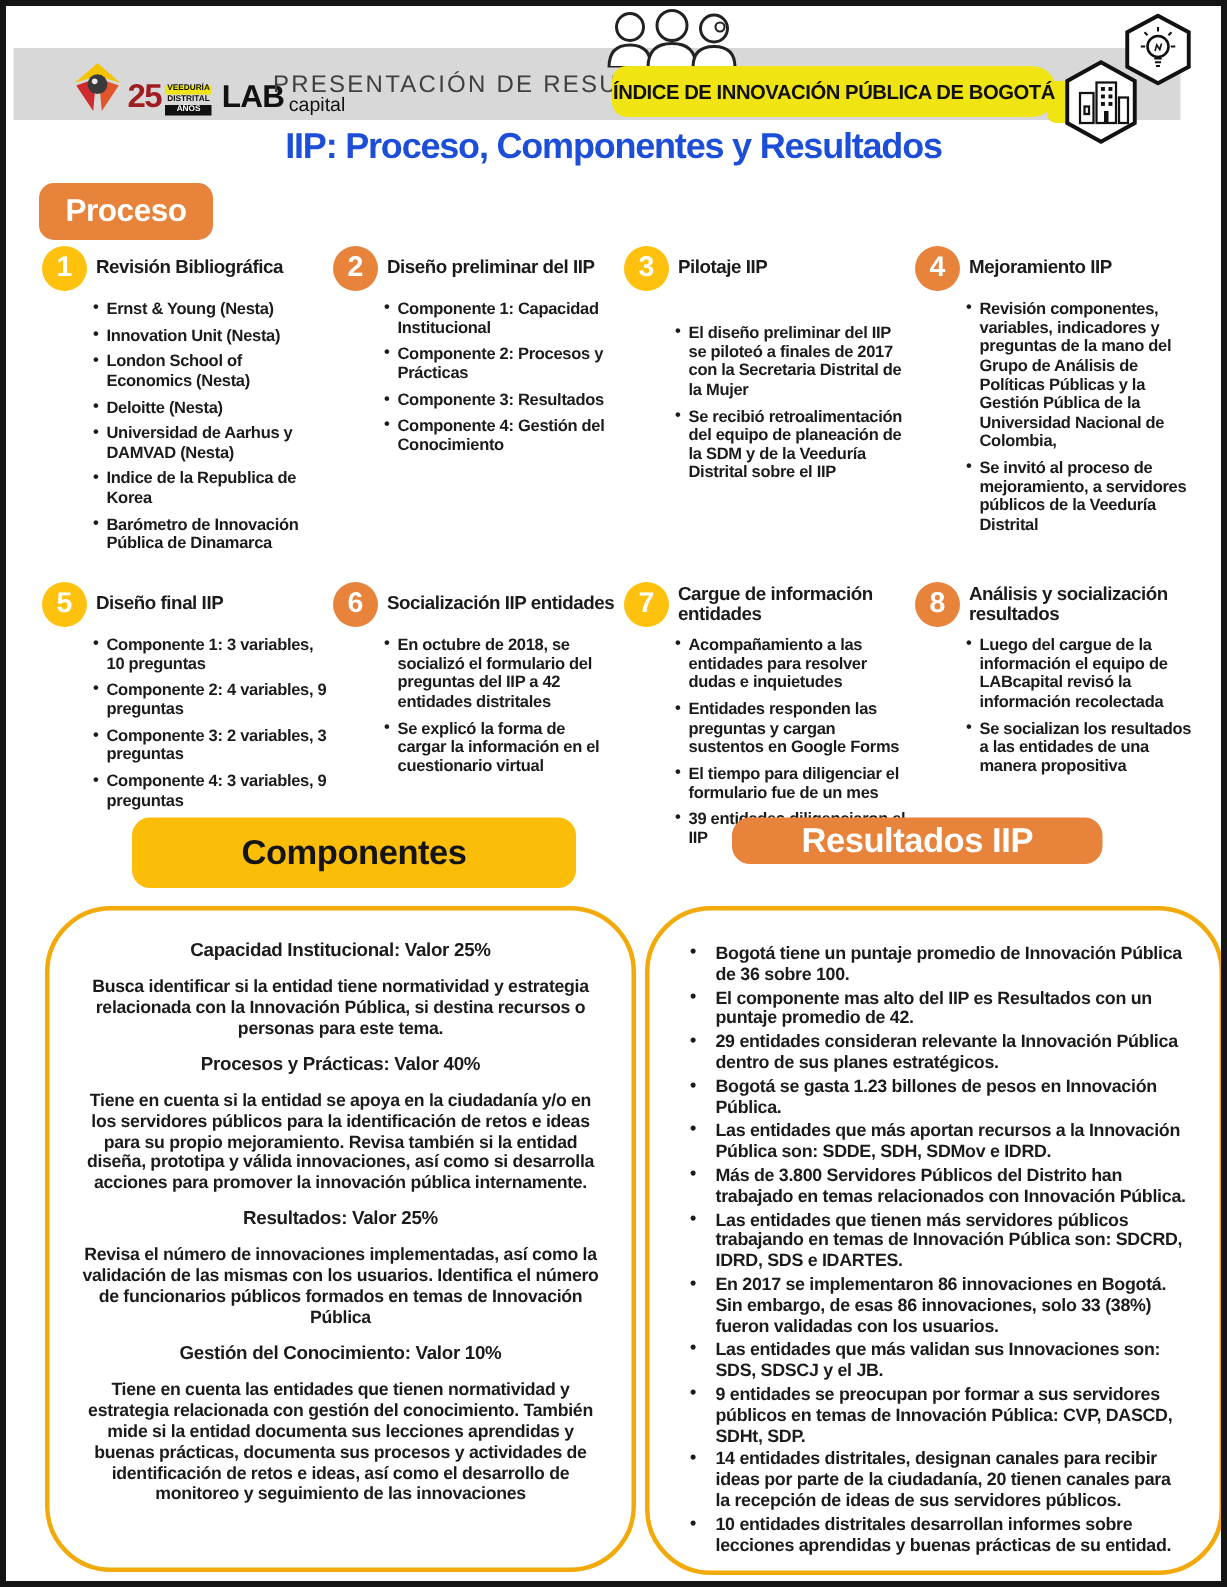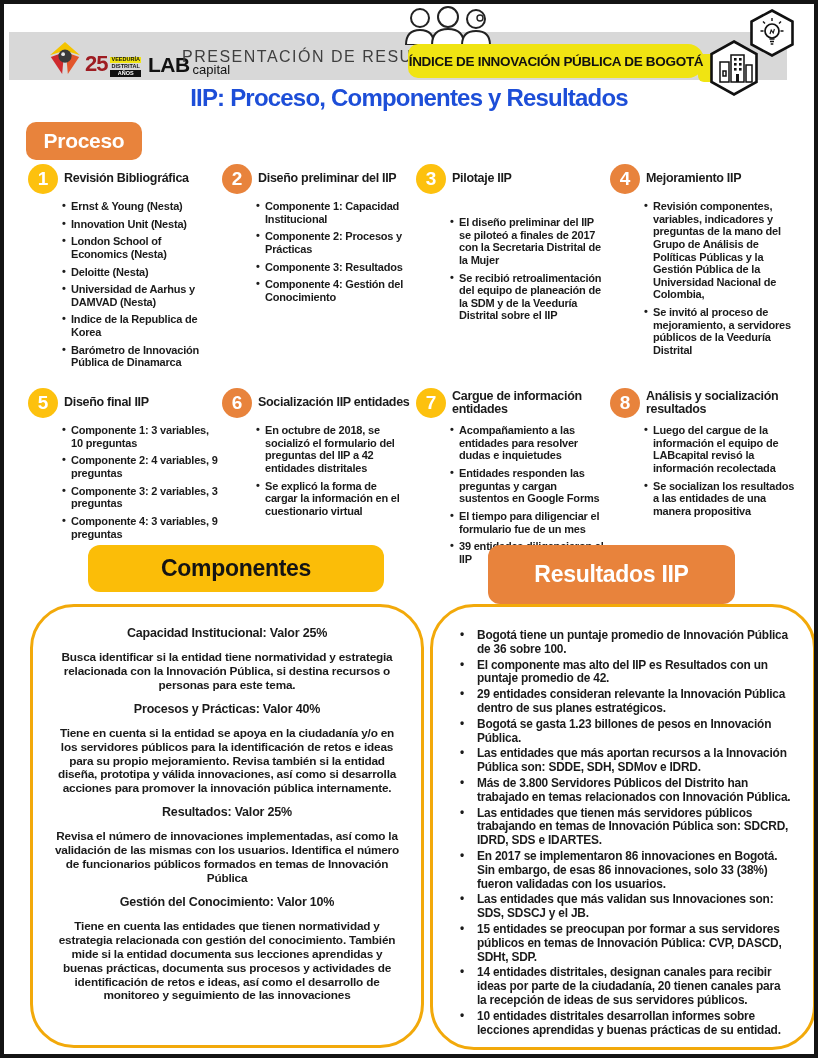--- a/index.html
+++ b/index.html
@@ -48,21 +48,21 @@
   .badge-o { background:#e8833c; }
   .step-title { font-size:12.5px; font-weight:bold; line-height:1.05; letter-spacing:-0.3px; }
   .step-list { list-style:none; margin:6px 0 0 34px; padding:0; }
   .step-list li { position:relative; padding-left:9px; font-size:11px; font-weight:bold;
     line-height:1.15; letter-spacing:-0.2px; margin-bottom:5px; }
   .step-list li::before { content:"•"; position:absolute; left:0; top:-1px; }
   
   .comp-header { position:absolute; left:84px; top:541px; width:296px; height:47px; background:#fbbd08;
     border-radius:12px; display:flex; align-items:center; justify-content:center;
     color:#141414; font-size:23px; font-weight:bold; letter-spacing:-0.3px; }
-  .res-header { position:absolute; left:484px; top:541px; width:247px; height:59px; background:#e8833c;
+  .res-header { position:absolute; left:484px; top:541px; width:247px; height:31px; background:#e8833c;
     border-radius:12px; display:flex; align-items:center; justify-content:center;
     color:#fff; font-size:23px; font-weight:bold; letter-spacing:-0.3px; }
   .comp-box { position:absolute; left:26px; top:600px; width:394px; height:444px; box-sizing:border-box;
     border:3px solid #f2a90a; border-radius:44px; padding:10px 20px; text-align:center; }
   .comp-title { font-size:12.5px; font-weight:bold; letter-spacing:-0.2px; margin:9px 0 11px; }
   .comp-body { font-size:11.8px; font-weight:bold; letter-spacing:-0.2px; line-height:1.18; margin-bottom:9px; }
   .res-box { position:absolute; left:426px; top:600px; width:386px; height:446px; box-sizing:border-box;
     border:3px solid #f2a90a; border-radius:44px; padding:22px 22px 0 18px; }
   .res-list { list-style:none; margin:0; padding:0; }
   .res-list li { position:relative; padding-left:26px; font-size:11.9px; font-weight:bold;
@@ -264,17 +264,17 @@
   <ul class="res-list">
     <li>Bogotá tiene un puntaje promedio de Innovación Pública de 36 sobre 100.</li>
     <li>El componente mas alto del IIP es Resultados con un puntaje promedio de 42.</li>
     <li>29 entidades consideran relevante la Innovación Pública dentro de sus planes estratégicos.</li>
     <li>Bogotá se gasta 1.23 billones de pesos en Innovación Pública.</li>
     <li>Las entidades que más aportan recursos a la Innovación Pública son: SDDE, SDH, SDMov e IDRD.</li>
     <li>Más de 3.800 Servidores Públicos del Distrito han trabajado en temas relacionados con Innovación Pública.</li>
     <li>Las entidades que tienen más servidores públicos trabajando en temas de Innovación Pública son: SDCRD, IDRD, SDS e IDARTES.</li>
     <li>En 2017 se implementaron 86 innovaciones en Bogotá. Sin embargo, de esas 86 innovaciones, solo 33 (38%) fueron validadas con los usuarios.</li>
     <li>Las entidades que más validan sus Innovaciones son: SDS, SDSCJ y el JB.</li>
-    <li>15 entidades se preocupan por formar a sus servidores públicos en temas de Innovación Pública: CVP, DASCD, SDHt, SDP.</li>
+    <li>9 entidades se preocupan por formar a sus servidores públicos en temas de Innovación Pública: CVP, DASCD, SDHt, SDP.</li>
     <li>14 entidades distritales, designan canales para recibir ideas por parte de la ciudadanía, 20 tienen canales para la recepción de ideas de sus servidores públicos.</li>
     <li>10 entidades distritales desarrollan informes sobre lecciones aprendidas y buenas prácticas de su entidad.</li>
   </ul>
 </div>
 
 </body></html>

